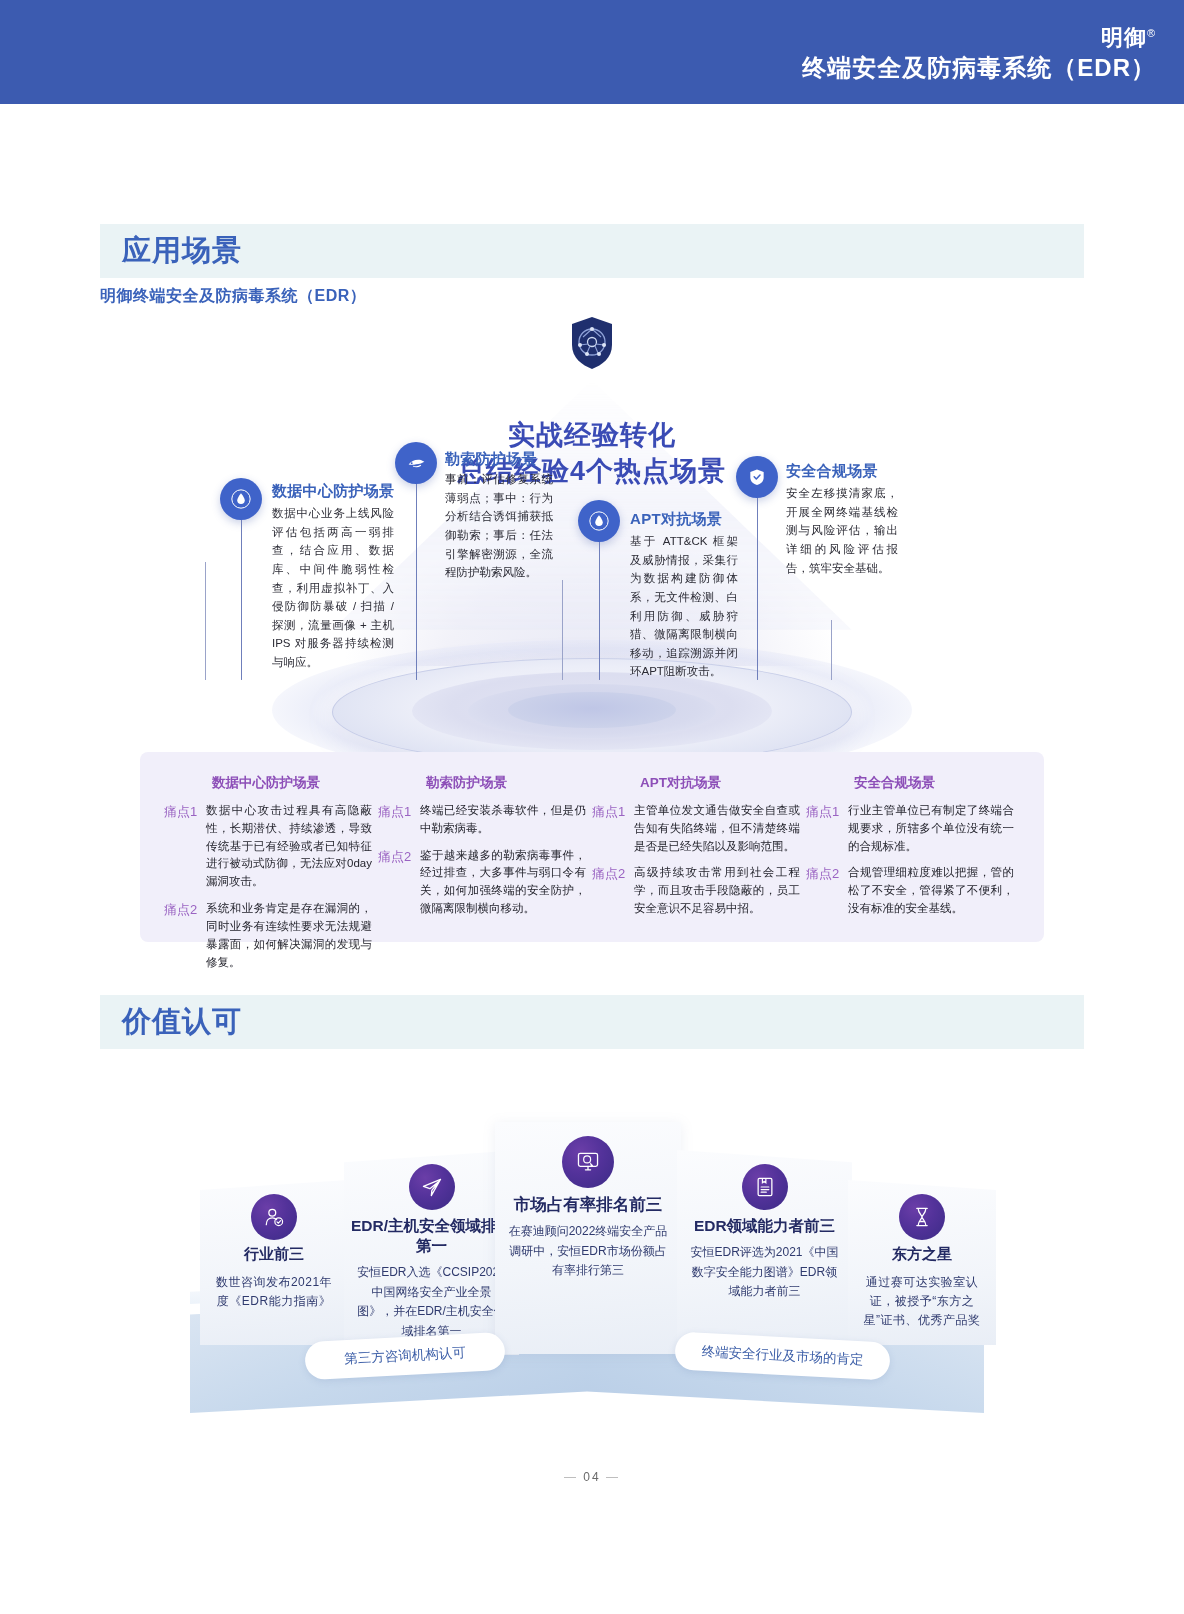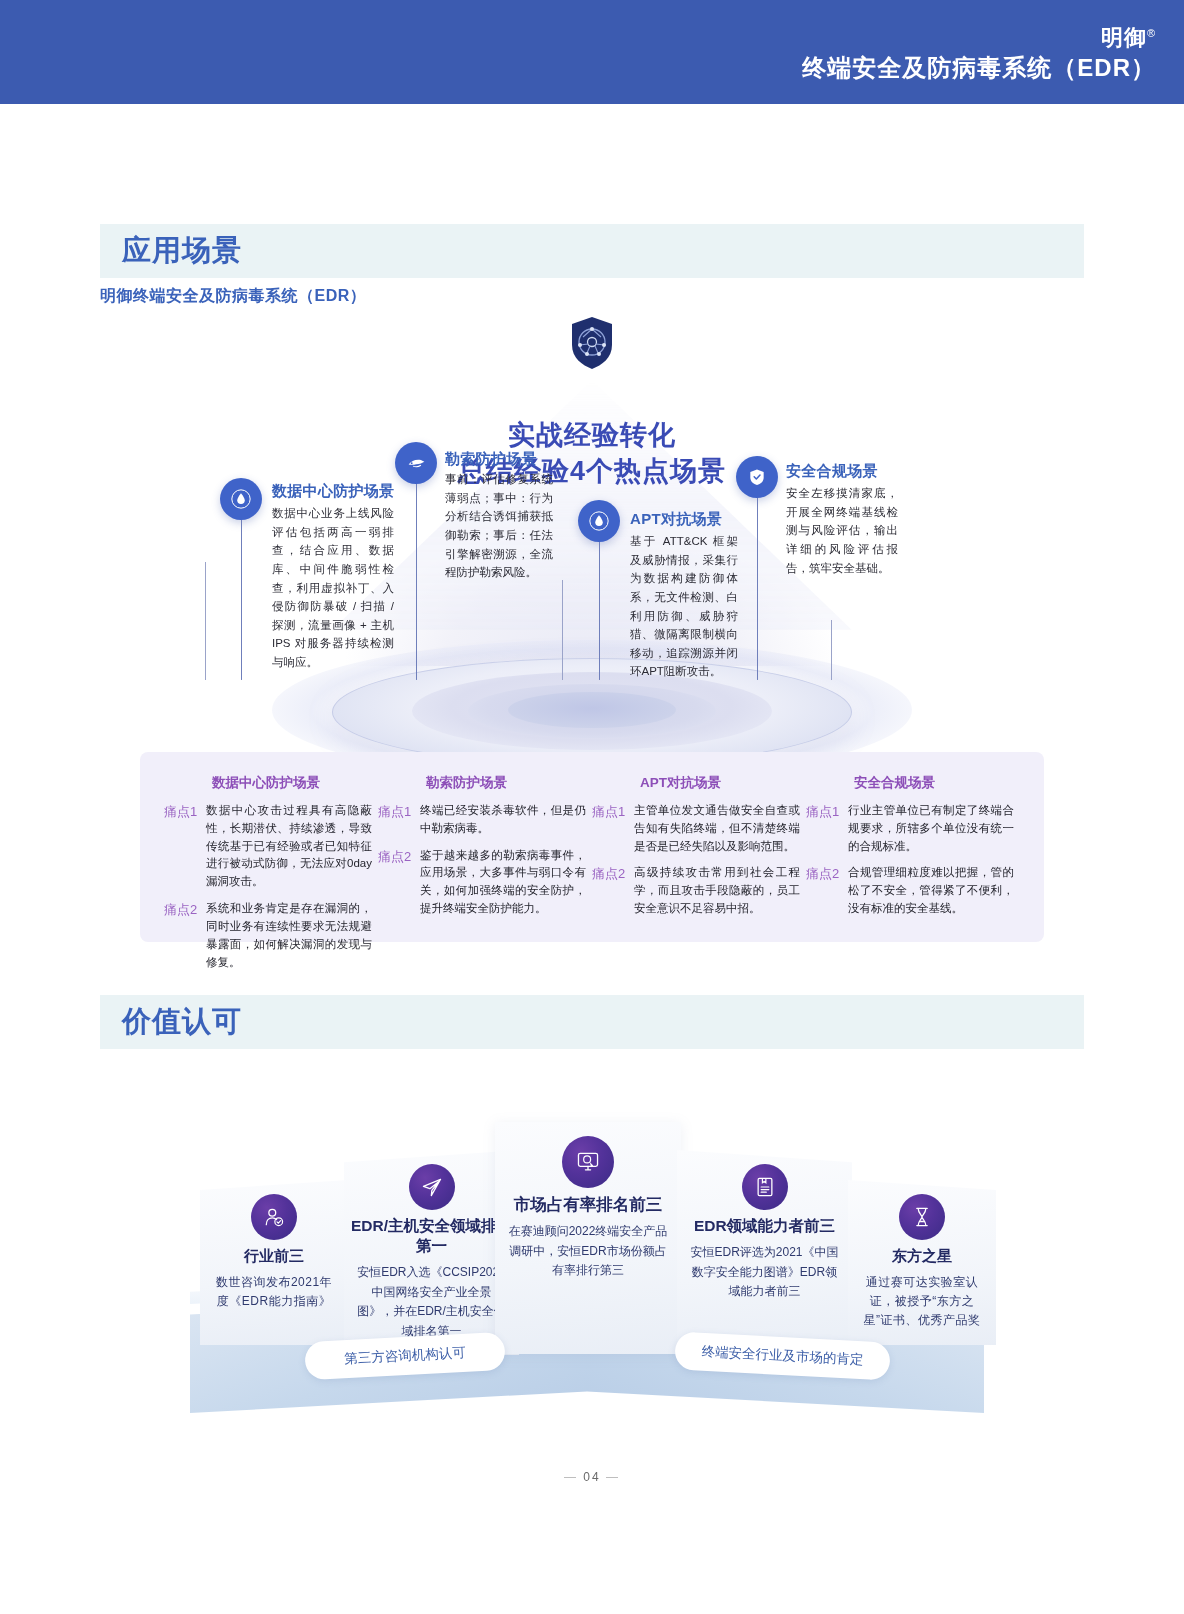--- a/index.html
+++ b/index.html
@@ -152,21 +152,21 @@
   }
   .award .aw-title { color:#232a63; font-weight:bold; text-align:center; line-height:1.3; }
   .award .aw-desc  { color:#2f3a6e; text-align:center; line-height:1.62; margin-top:7px; padding:0 12px; }
 
   #aw0 { left:100px;  top:120px; width:148px; height:165px; clip-path: polygon(0% 6%, 100% 0%, 100% 100%, 0% 100%); }
   #aw1 { left:244px;  top:90px;  width:175px; height:205px; clip-path: polygon(0% 6%, 100% 0%, 100% 100%, 0% 100%); }
   #aw2 { left:395px;  top:62px;  width:186px; height:232px; }
   #aw3 { left:577px;  top:90px;  width:175px; height:205px; clip-path: polygon(0% 0%, 100% 6%, 100% 100%, 0% 100%); }
   #aw4 { left:748px;  top:120px; width:148px; height:165px; clip-path: polygon(0% 0%, 100% 6%, 100% 100%, 0% 100%); }
 
-  #aw0 .aw-title, #aw4 .aw-title { font-size:15px; }
+  #aw0 .aw-title, #aw4 .aw-title { font-size:15px;font-family:Liberation Mono, monospace; }
   #aw1 .aw-title, #aw3 .aw-title { font-size:15.5px; }
   #aw2 .aw-title { font-size:16.5px; }
   #aw0 .aw-desc, #aw4 .aw-desc { font-size:12px; letter-spacing:0.5px;}
   #aw1 .aw-desc, #aw3 .aw-desc, #aw2 .aw-desc { font-size:12px; }
   #aw2 .ico { width:52px; height:52px; }
 
   
   .footer {
     position:absolute; left:0; top:1470px; width:1184px; text-align:center;
     color:#6a6a6a; font-size:12px; letter-spacing:2px;
@@ -294,21 +294,21 @@
     </div>
 
     <div class="pain-col" style="left:238px;">
       <div class="col-title">勒索防护场景</div>
       <div class="pain-row">
         <span class="tag">痛点1</span>
         <span class="txt">终端已经安装杀毒软件，但是仍中勒索病毒。</span>
       </div>
       <div class="pain-row">
         <span class="tag">痛点2</span>
-        <span class="txt">鉴于越来越多的勒索病毒事件，应用场景，大多事件与弱口令有关，如何加强终端的安全防护，提升终端安全防护能力。</span>
+        <span class="txt">鉴于越来越多的勒索病毒事件，经过排查，大多事件与弱口令有关，如何加强终端的安全防护，微隔离限制横向移动。</span>
       </div>
     </div>
 
     <div class="pain-col" style="left:452px;">
       <div class="col-title">APT对抗场景</div>
       <div class="pain-row">
         <span class="tag">痛点1</span>
         <span class="txt">主管单位发文通告做安全自查或告知有失陷终端，但不清楚终端是否是已经失陷以及影响范围。</span>
       </div>
       <div class="pain-row">

